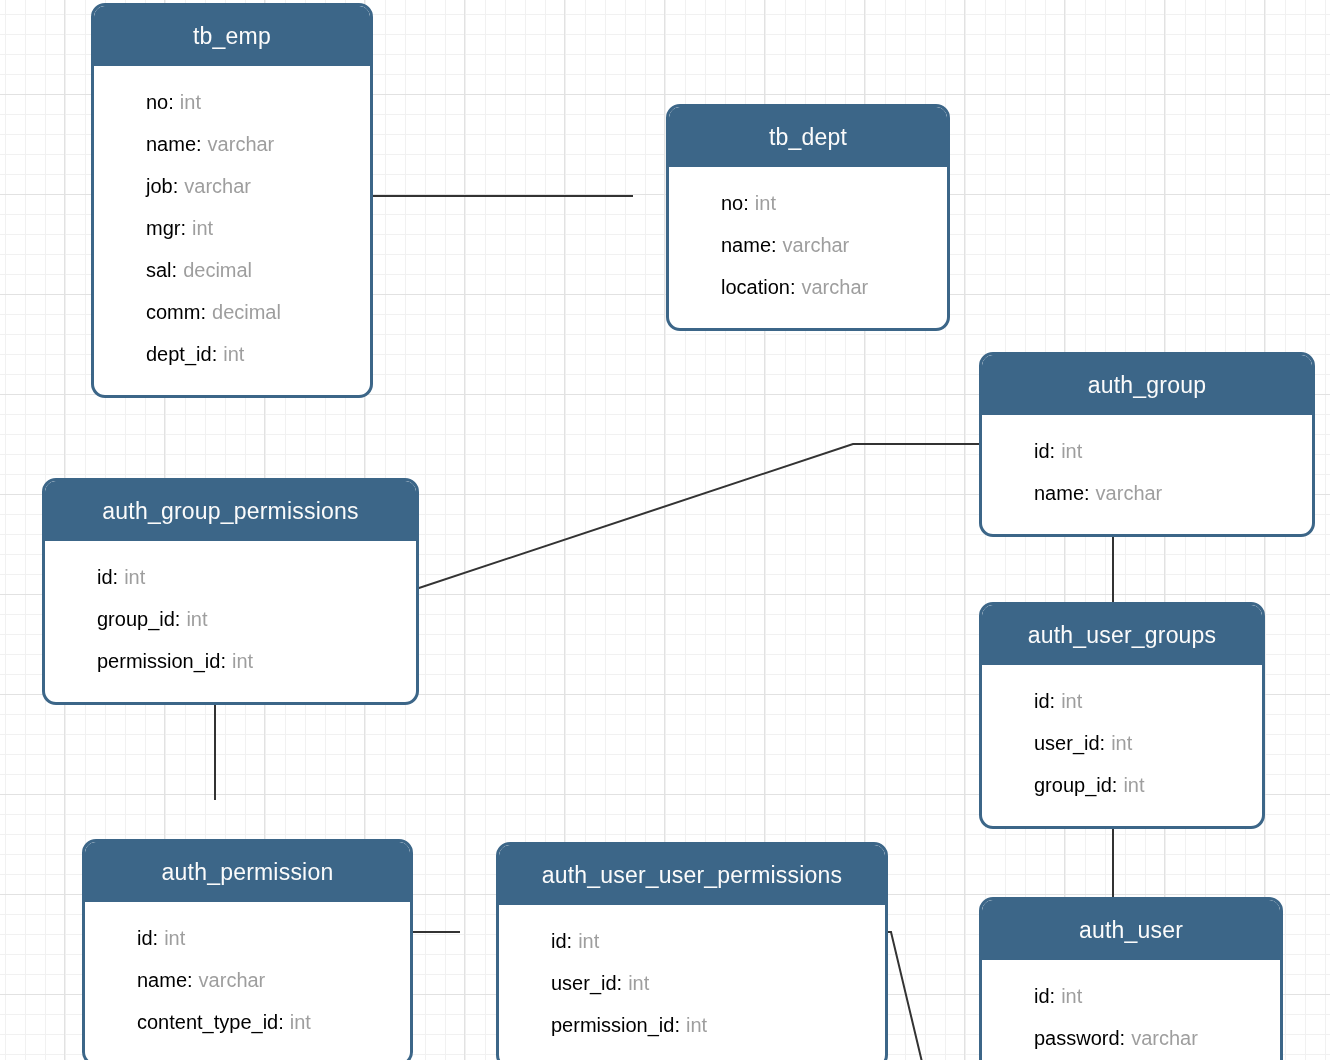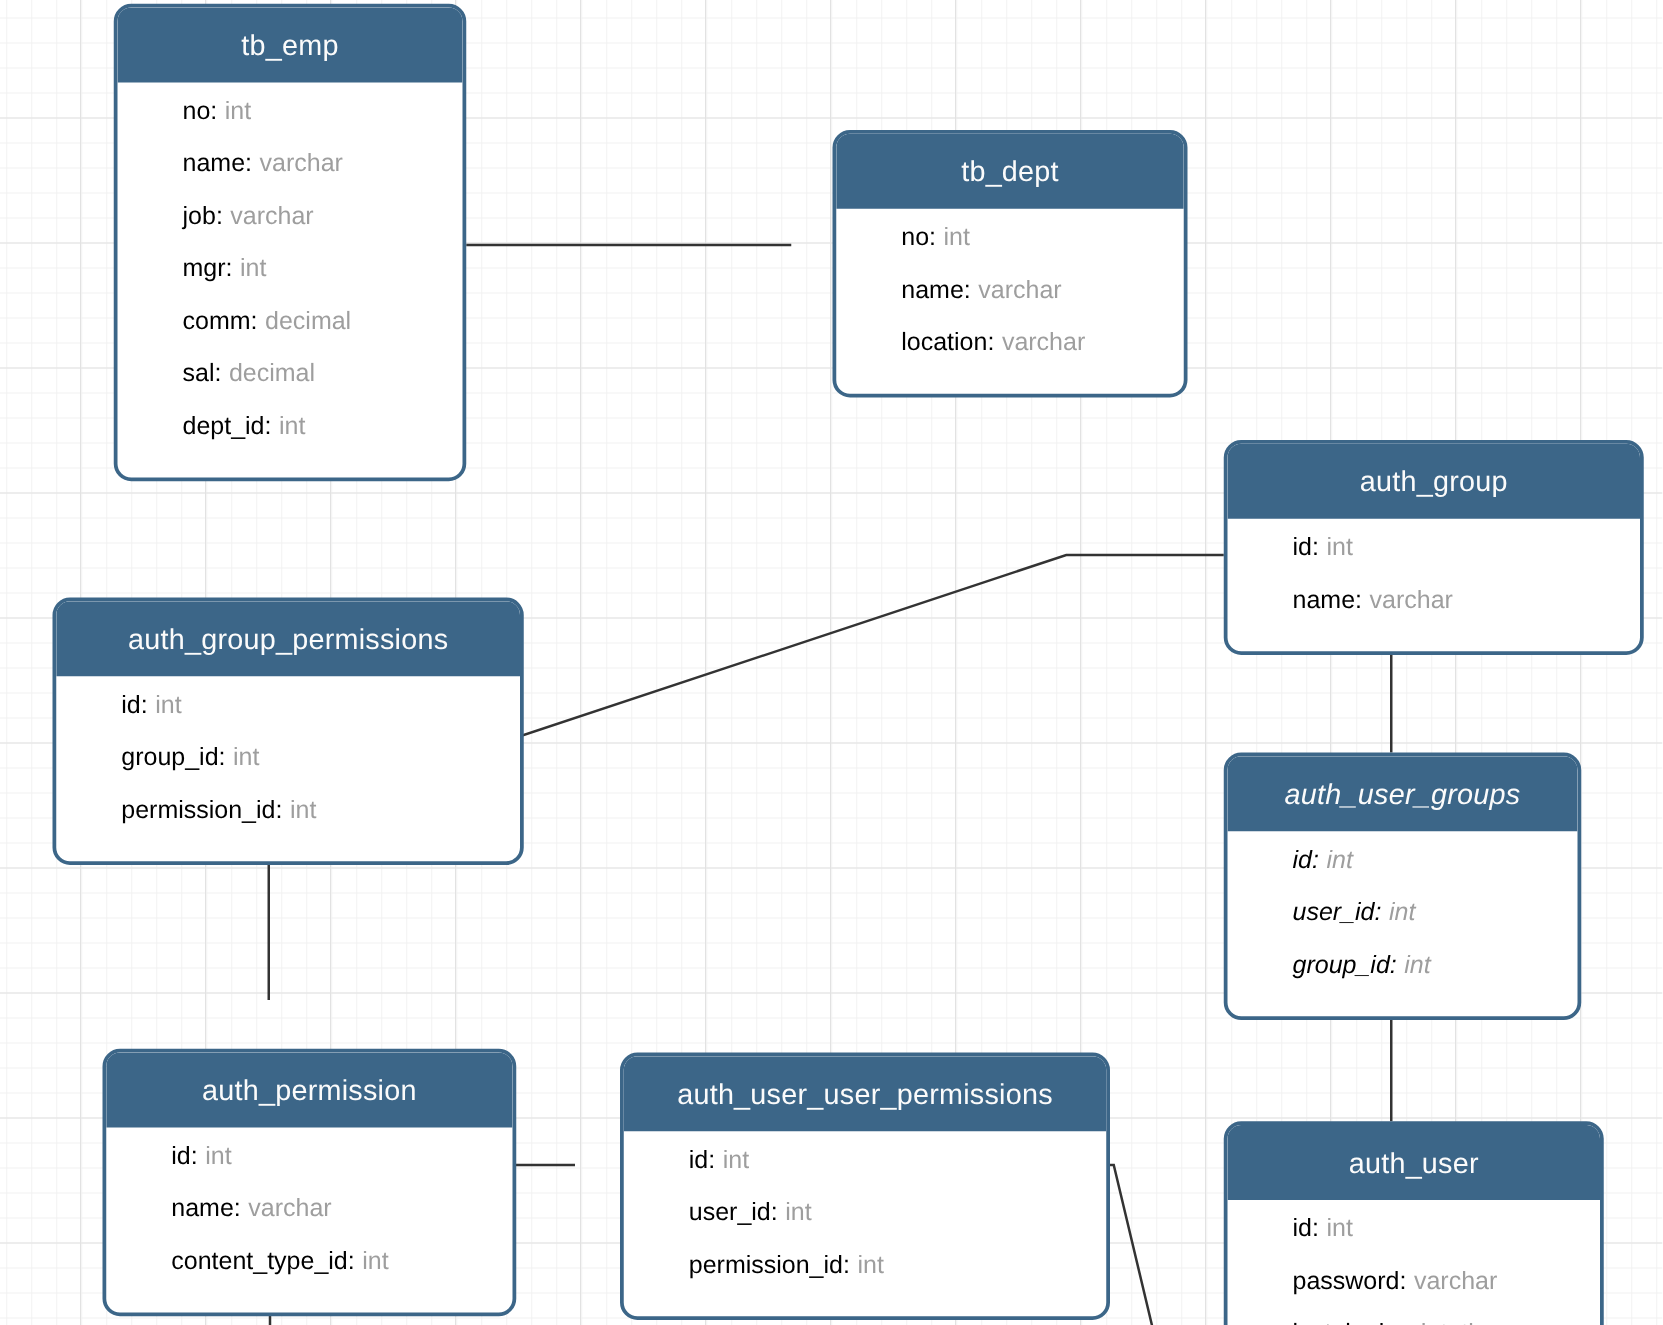--- a/index.html
+++ b/index.html
@@ -53,37 +53,37 @@
     height: 60px;
     line-height: 60px;
     background: var(--header-bg);
     color: var(--header-text);
     text-align: center;
     font-size: 23px;
     letter-spacing: 0.2px;
     border-radius: 10px 10px 0 0;
   }
   .table .tbody {
-    padding: 2px 8px 20px 52px;
+    padding: 15px 8px 20px 52px;
   }
   .frow {
     line-height: 42px;
     font-size: 20px;
     white-space: nowrap;
   }
   .fname { color: var(--field-name); }
   .fname::after { content: ":"; color: var(--field-name); }
   .ftype { color: var(--field-type); margin-left: 6px; }
 
   
   #t0 { left:  91px; top:   3px; width: 282px; }
   #t1 { left: 666px; top: 104px; width: 284px; }
   #t2 { left: 979px; top: 352px; width: 336px; }
   #t3 { left:  42px; top: 478px; width: 377px; }
-  #t4 { left: 979px; top: 602px; width: 286px; font-style: italic; }
+  #t4 { left: 979px; top: 602px; width: 286px; }
   #t5 { left:  82px; top: 839px; width: 331px; }
   #t6 { left: 460px; top: 842px; width: 392px; margin-left: 36px; }
   #t7 { left: 979px; top: 897px; width: 304px; }
 </style>
 </head>
 <body>
 
 <div class="canvas">
 
   <svg id="relations" xmlns="http://www.w3.org/2000/svg">
@@ -99,22 +99,22 @@
 
   <div class="table" id="t0">
     <div class="thead">
       <span>tb_emp</span>
     </div>
     <div class="tbody">
       <div class="frow"><span class="fname">no</span><span class="ftype">int</span></div>
       <div class="frow"><span class="fname">name</span><span class="ftype">varchar</span></div>
       <div class="frow"><span class="fname">job</span><span class="ftype">varchar</span></div>
       <div class="frow"><span class="fname">mgr</span><span class="ftype">int</span></div>
+      <div class="frow"><span class="fname">sal</span><span class="ftype">decimal</span></div>
       <div class="frow"><span class="fname">comm</span><span class="ftype">decimal</span></div>
-      <div class="frow"><span class="fname">sal</span><span class="ftype">decimal</span></div>
       <div class="frow"><span class="fname">dept_id</span><span class="ftype">int</span></div>
     </div>
   </div>
 
   <div class="table" id="t1">
     <div class="thead">
       <span>tb_dept</span>
     </div>
     <div class="tbody">
       <div class="frow"><span class="fname">no</span><span class="ftype">int</span></div>

